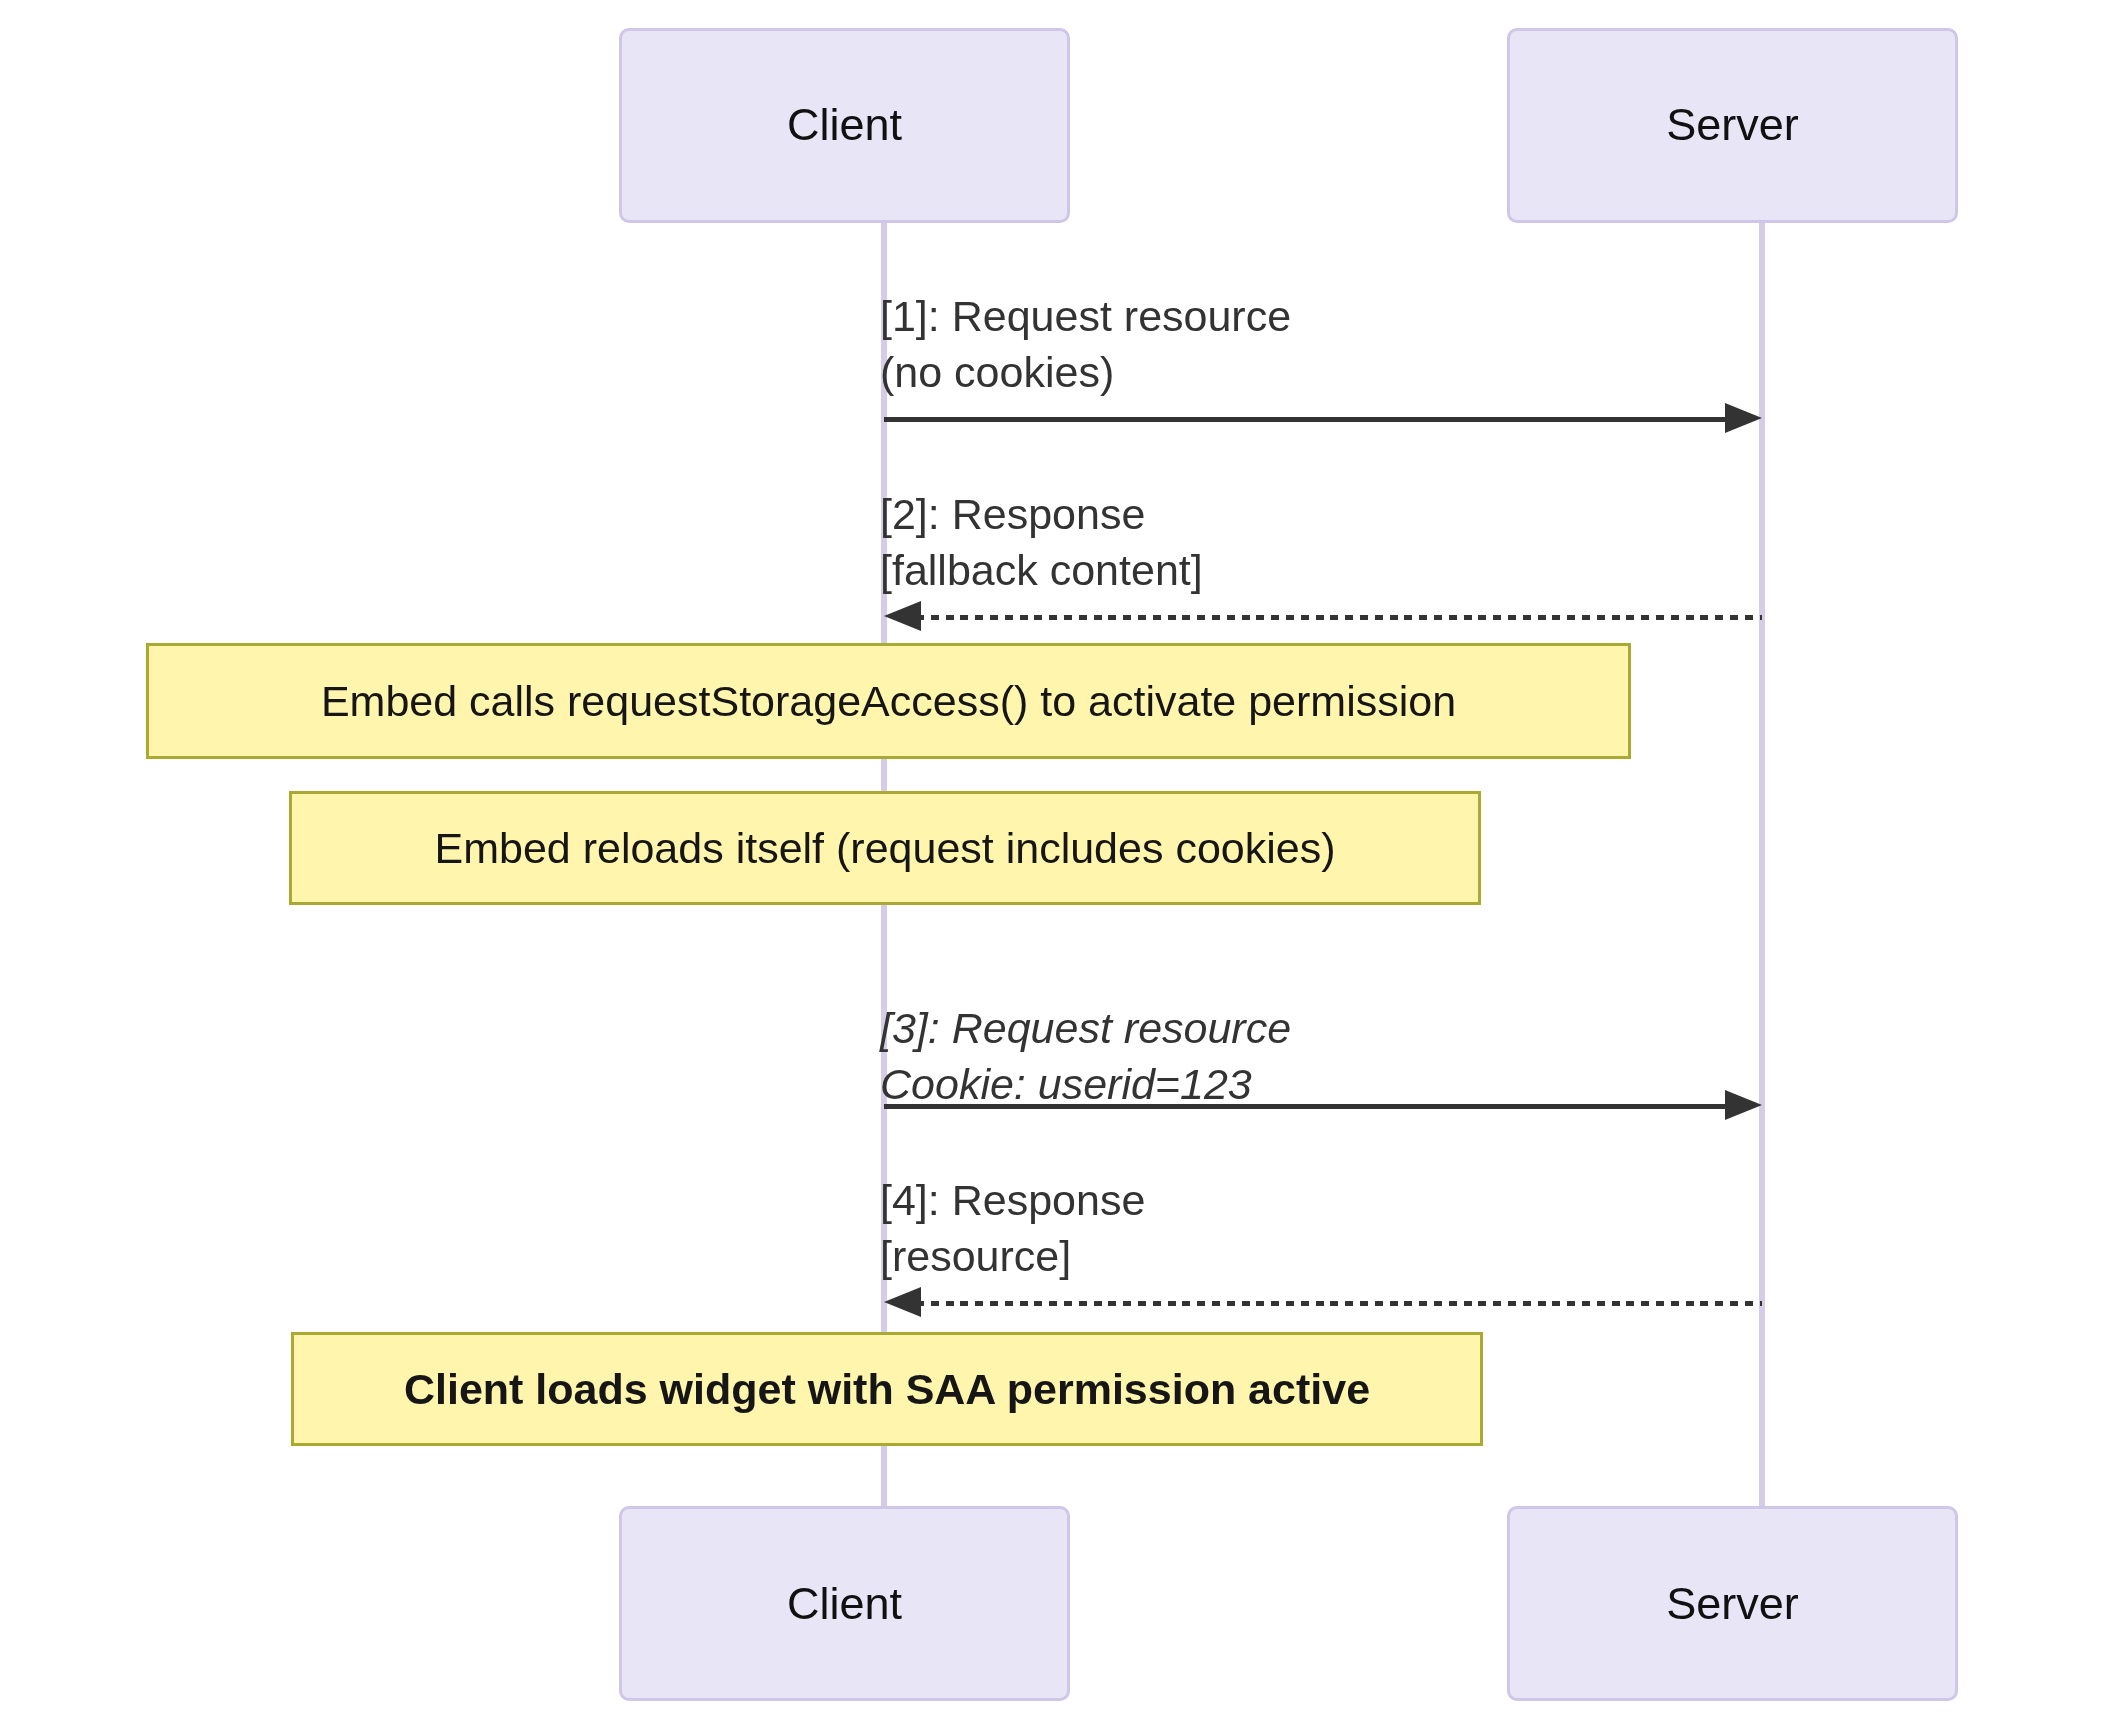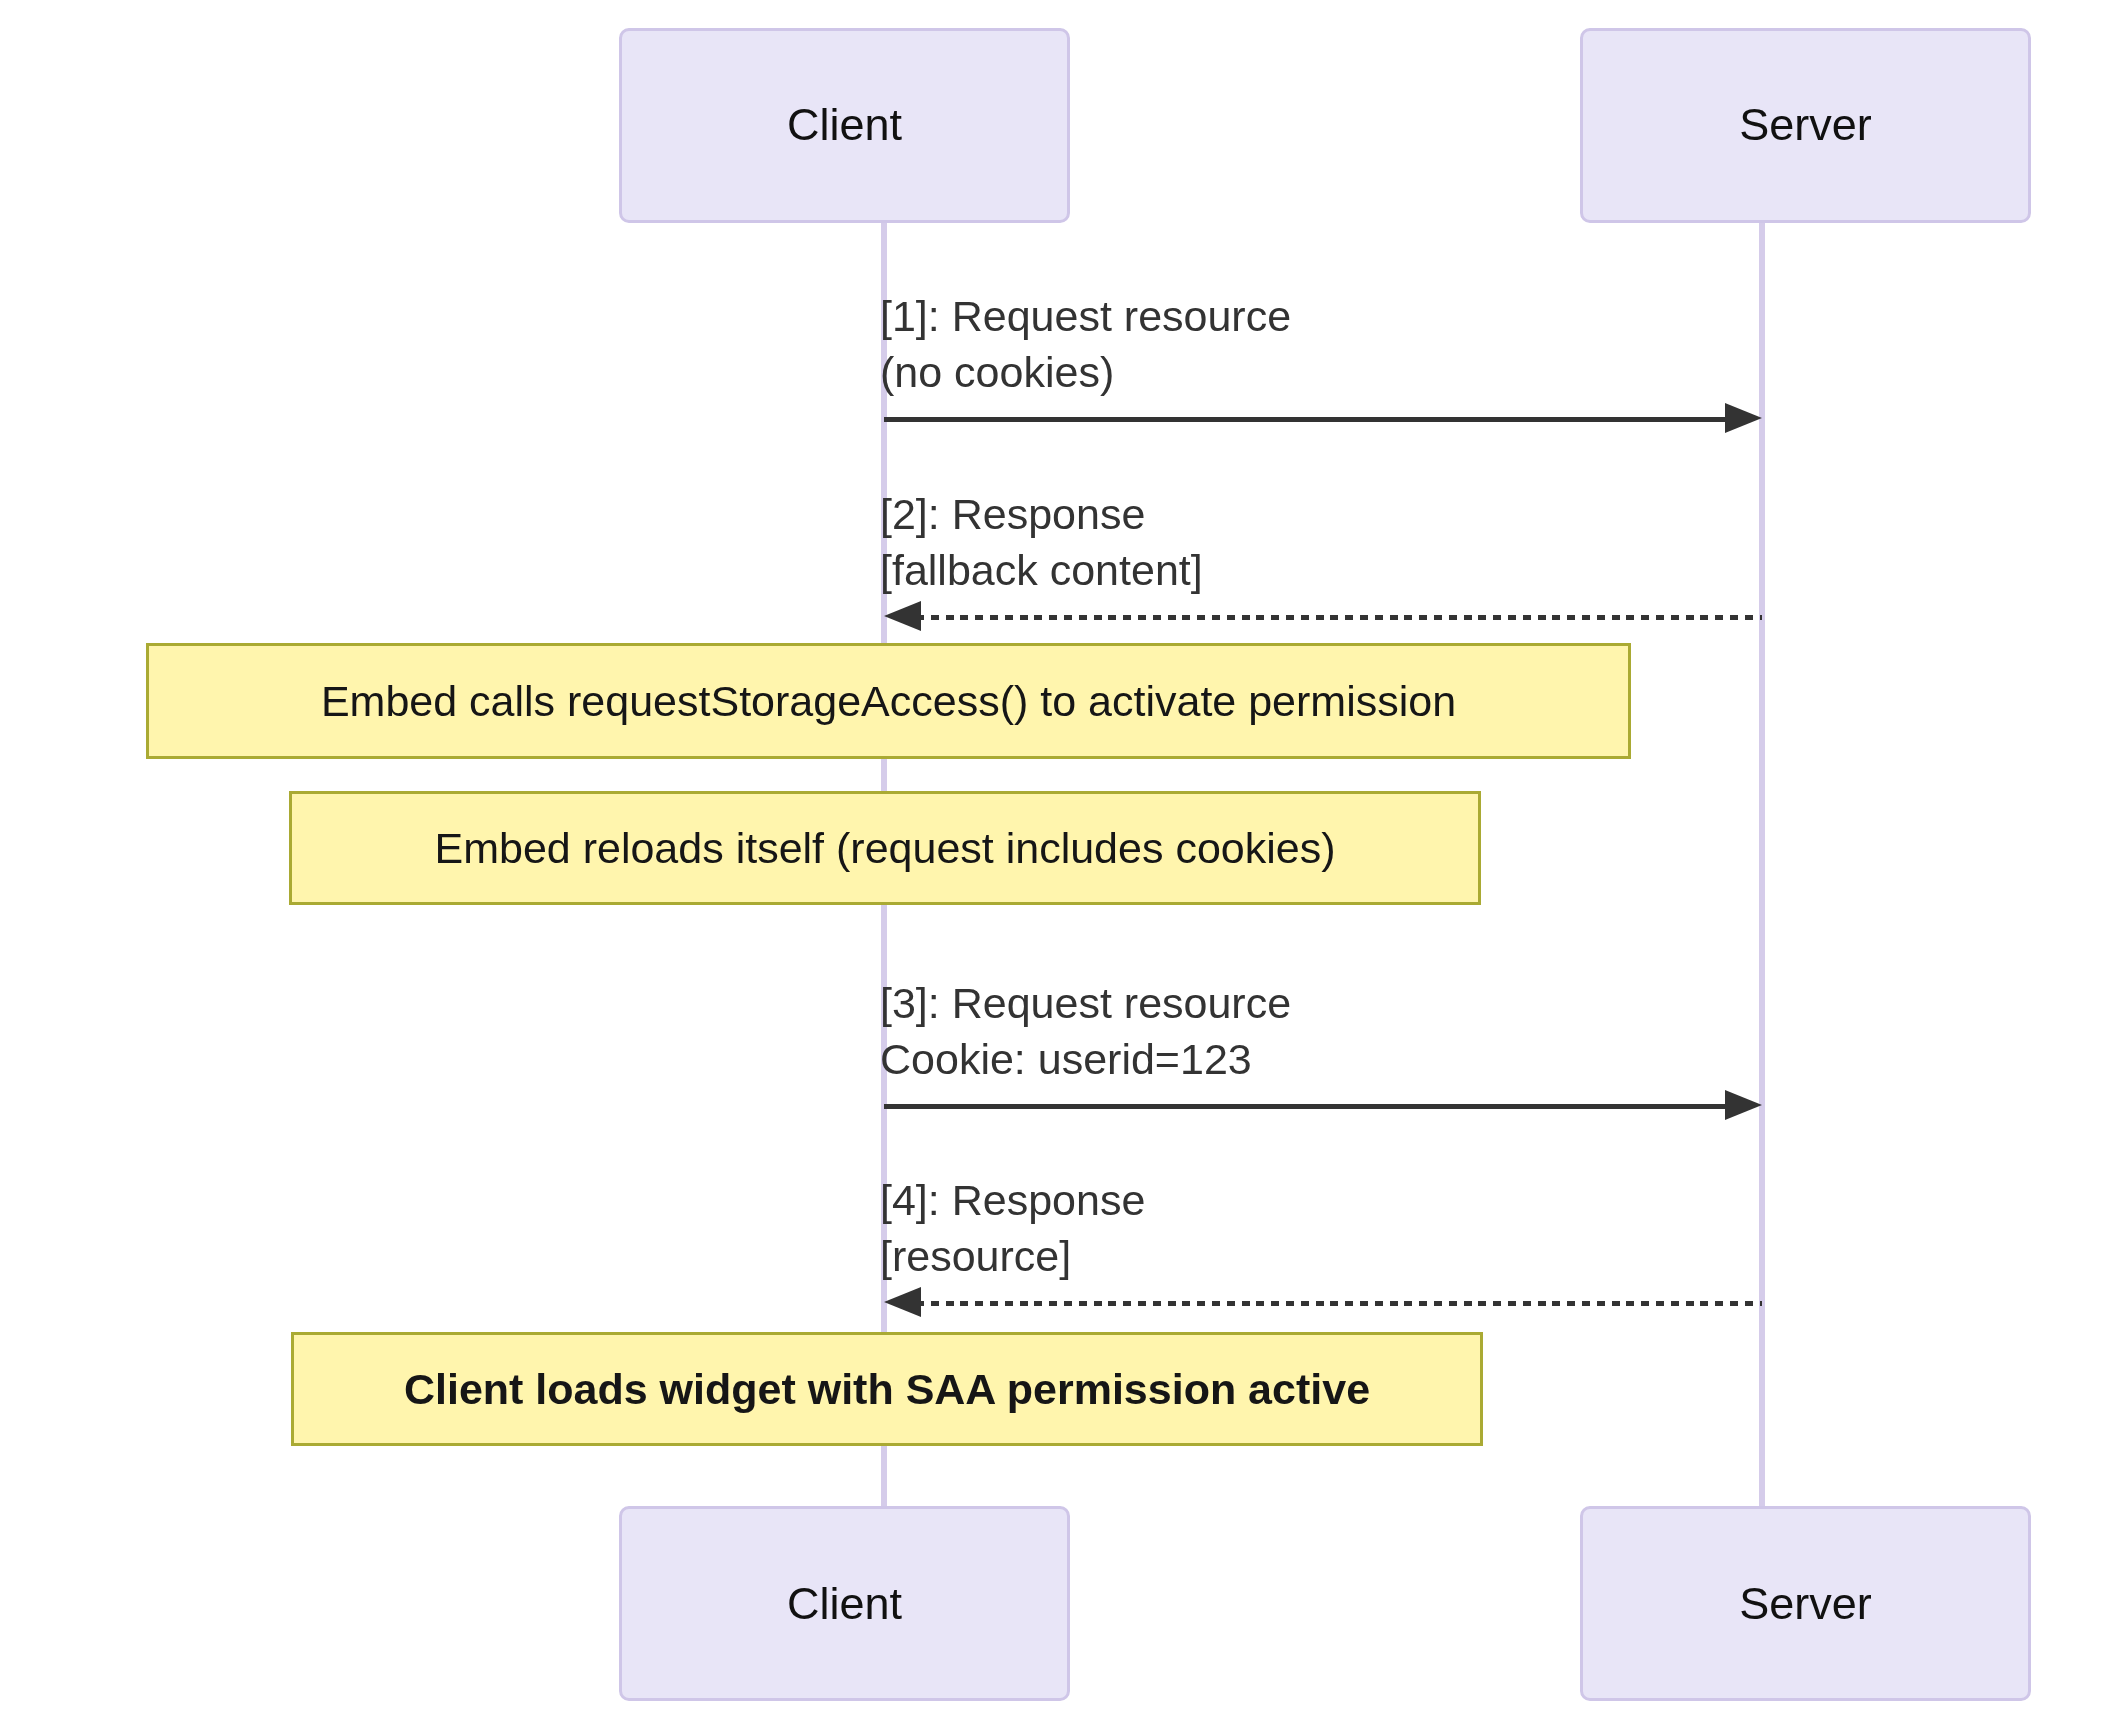--- a/index.html
+++ b/index.html
@@ -38,21 +38,21 @@
     border-radius: 9.9px;
     box-sizing: border-box;
     display: flex;
     align-items: center;
     justify-content: center;
     font-size: 45px;
     color: #111111;
     z-index: 3;
   }
   .actor.client-col { left: 619px; }
-  .actor.server-col { left: 1580px; text-align: center; }
+  .actor.server-col { left: 1507px; text-align: center; }
   .actor.top-row { top: 27.6px; }
   .actor.bottom-row { top: 1506px; }
 
   
   .msg-label {
     position: absolute;
     left: 880px;
     width: 887px;
     font-size: 43px;
     line-height: 56px;
@@ -137,21 +137,21 @@
   <div class="arrowhead left" style="left:884px; top:601px;"></div>
 
   <div class="note n1">
     <span>Embed calls requestStorageAccess() to activate permission</span>
   </div>
 
   <div class="note n2">
     <span>Embed reloads itself (request includes cookies)</span>
   </div>
 
-  <div class="msg-label" style="top:975px;">
+  <div class="msg-label" style="top:1000px;font-style:italic;">
     <div>[3]: Request resource</div>
     <div>Cookie: userid=123</div>
   </div>
   <div class="arrow-line solid" style="left:884px; top:1104px; width:847px;"></div>
   <div class="arrowhead right" style="left:1725px; top:1090px;"></div>
 
   <div class="msg-label" style="top:1172px;">
     <div>[4]: Response</div>
     <div>[resource]</div>
   </div>

